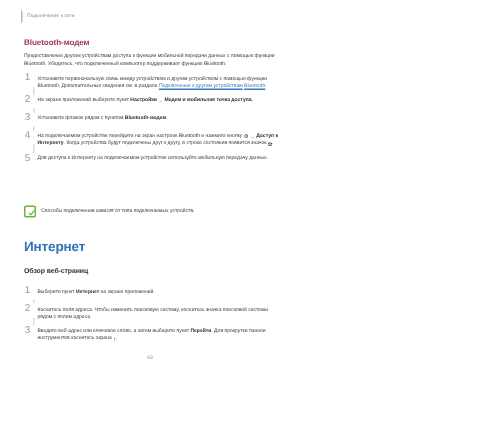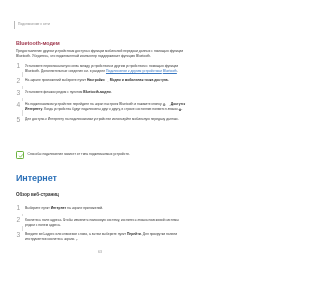--- a/index.html
+++ b/index.html
@@ -9,21 +9,20 @@
     background: #ffffff;
     font-family: "Liberation Sans", sans-serif;
     overflow: hidden;
   }
   #page {
     position: relative;
     width: 200px;
     height: 248px;
     background: #ffffff;
     padding: 0;
-    margin-top: 14px;
   }
 
   
   .header {
     position: absolute;
     top: 7px;
     left: 14px;
     display: flex;
     align-items: flex-start;
     height: 8px;

